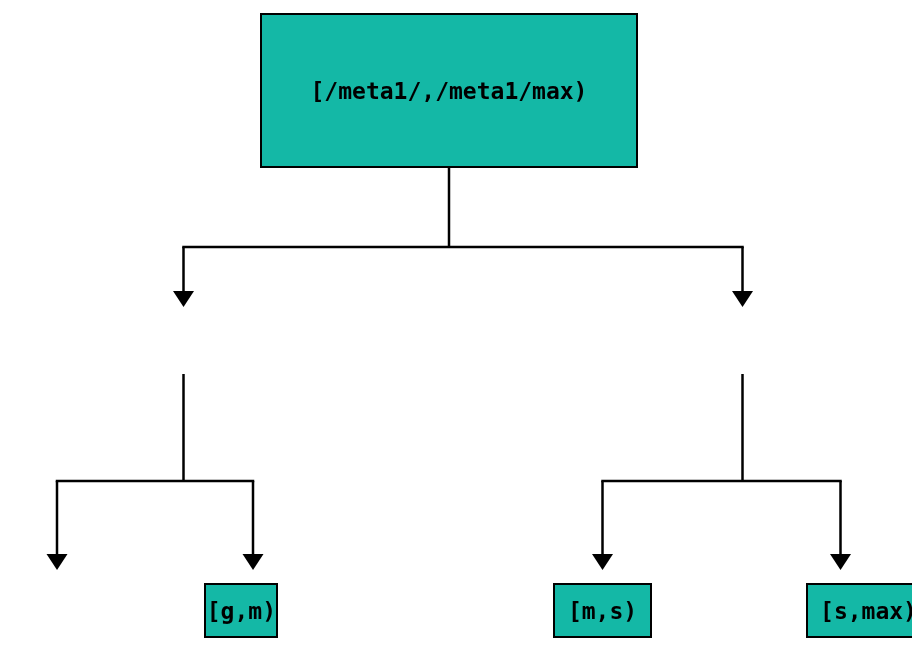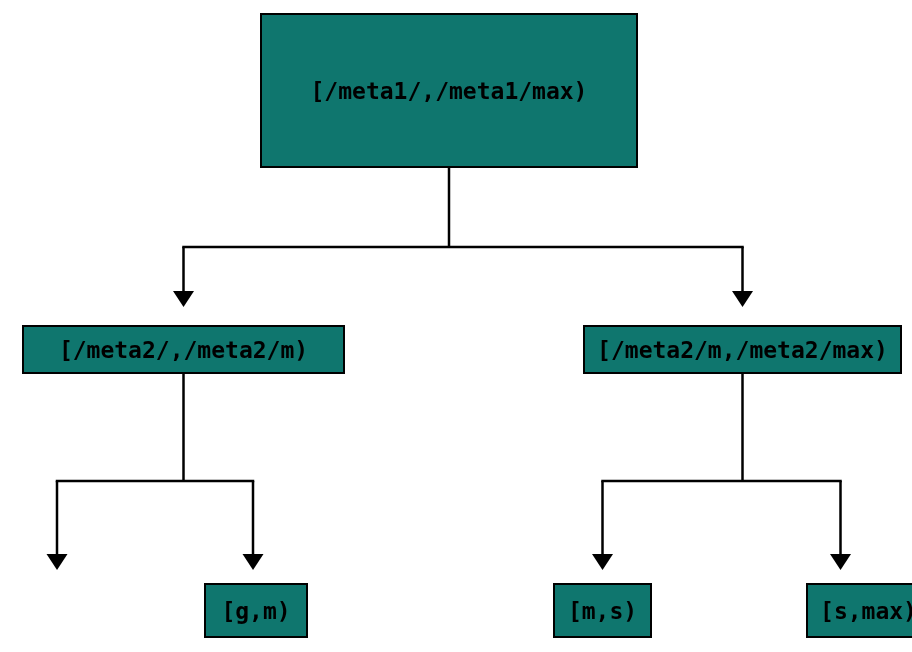--- a/index.html
+++ b/index.html
@@ -19,21 +19,21 @@
     position: absolute;
     left: 0;
     top: 0;
     width: 912px;
     height: 652px;
   }
   .node {
     position: absolute;
     box-sizing: border-box;
     border: 2.5px solid #000000;
-    background: #0f766e;
+    background: #14b8a6;
     display: flex;
     align-items: center;
     justify-content: center;
   }
   .node-label {
     font-family: "DejaVu Sans Mono", "Liberation Mono", monospace;
     font-size: 23px;
     font-weight: bold;
     color: #000000;
     white-space: pre;
@@ -75,30 +75,24 @@
     <path class="edge" d="M602.5 481 L602.5 555"></path>
     <polygon class="arrowhead" points="592,554 613,554 602.5,570"></polygon>
     <path class="edge" d="M840.5 481 L840.5 555"></path>
     <polygon class="arrowhead" points="830,554 851,554 840.5,570"></polygon>
   </svg>
 
   <div class="node" style="left:260px; top:13px; width:378px; height:155px;">
     <span class="node-label">[/meta1/,/meta1/max)</span>
   </div>
 
-  <div class="node" style="left:22px; top:325px; width:323px; height:49px;">
-    <span class="node-label">[/meta2/,/meta2/m)</span>
-  </div>
-
-  <div class="node" style="left:583px; top:325px; width:319px; height:49px;">
-    <span class="node-label">[/meta2/m,/meta2/max)</span>
-  </div>
 
 
-  <div class="node" style="left:204px; top:583px; width:104px; height:55px;">
+
+  <div class="node" style="left:204px; top:583px; width:74px; height:55px;justify-content:flex-end;">
     <span class="node-label">[g,m)</span>
   </div>
 
   <div class="node" style="left:553px; top:583px; width:99px; height:55px;">
     <span class="node-label">[m,s)</span>
   </div>
 
   <div class="node" style="left:778px; top:583px; width:125px; height:55px;margin-left:28px;">
     <span class="node-label">[s,max)</span>
   </div>

